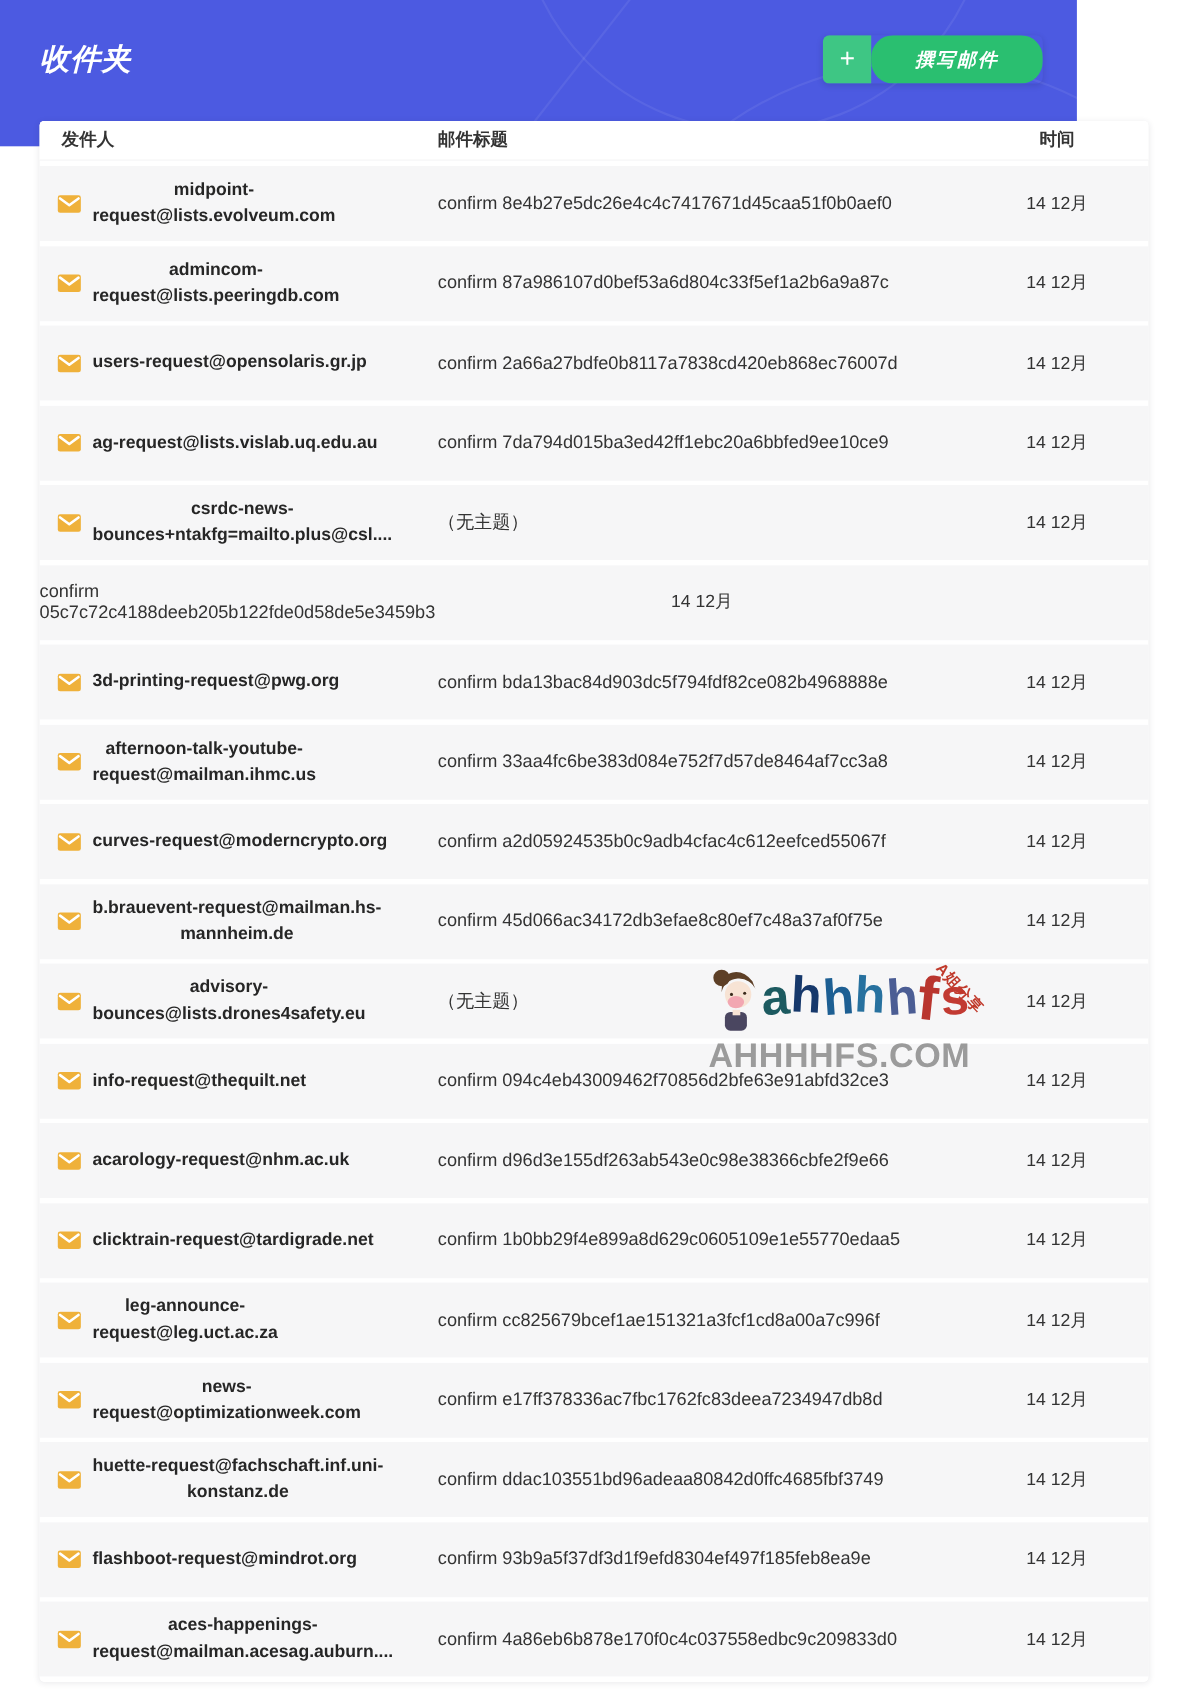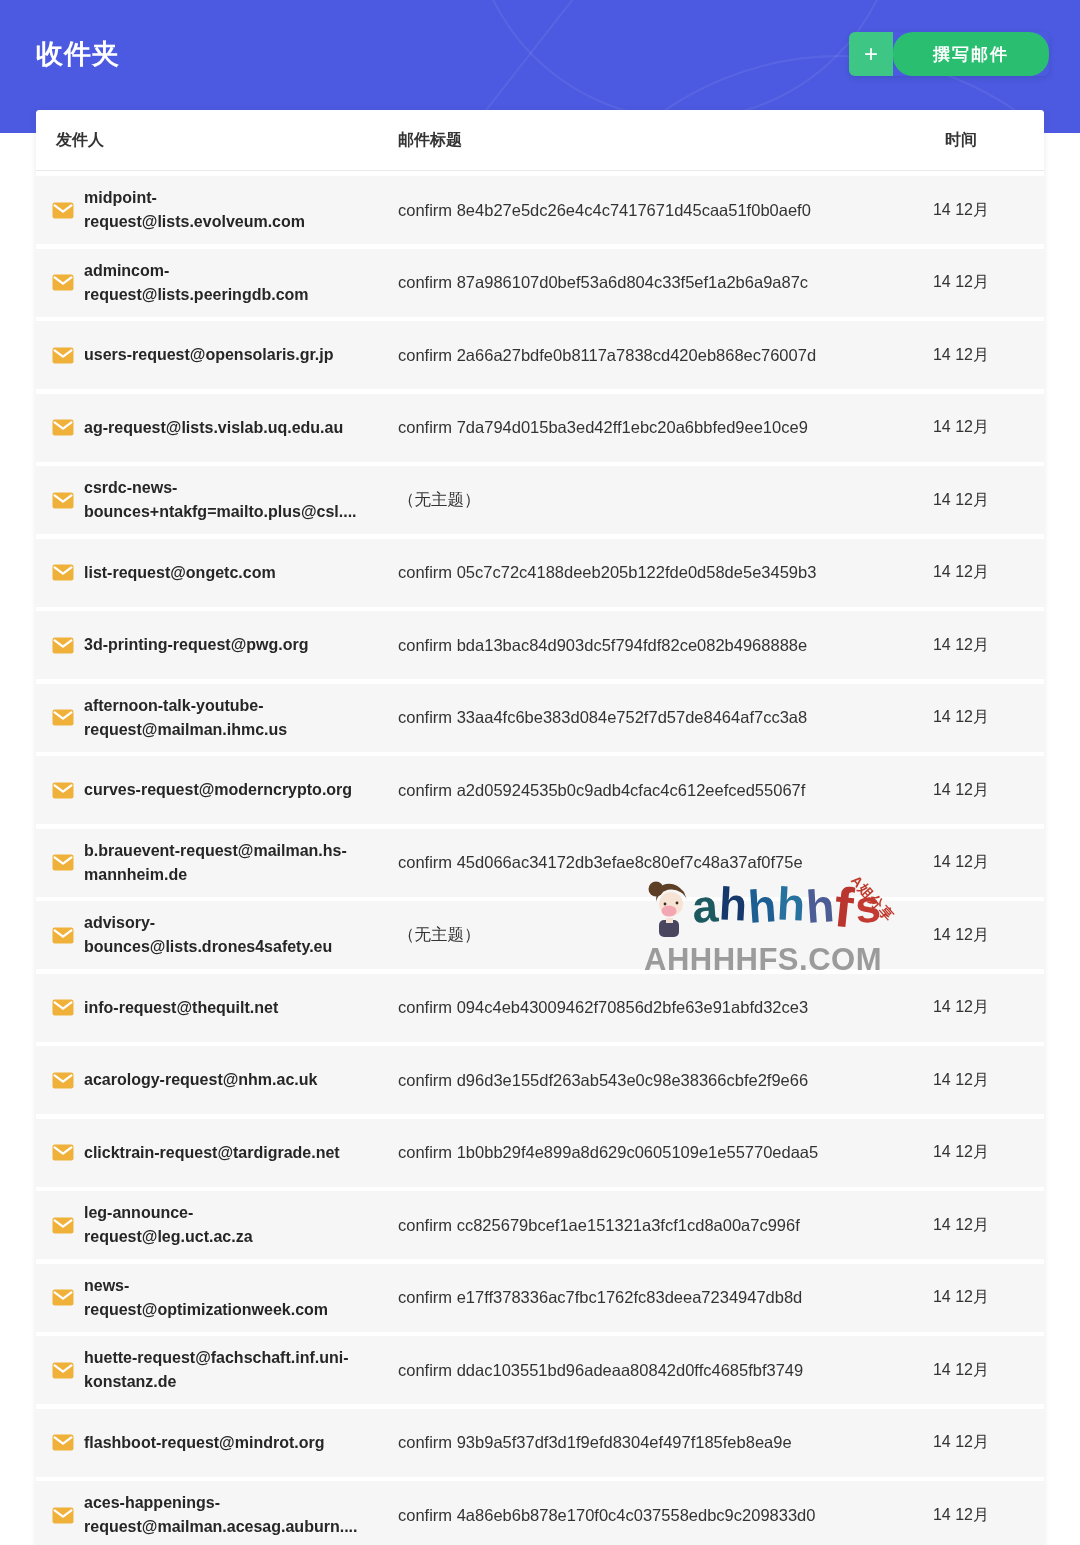--- a/index.html
+++ b/index.html
@@ -6,23 +6,24 @@
   html, body { width: 1080px; height: 1545px; overflow: hidden; }
   body {
     font-family: "Liberation Sans", "DejaVu Sans", sans-serif;
     background: #ffffff;
     position: relative;
   }
 
   
   .banner {
     position: absolute; left: 0; top: 0;
-    width: 1080px; height: 133px;
+    width: 979px; height: 133px;
     background: #4C5AE1;
     overflow: hidden;
+    font-style: italic;
   }
   .banner .deco-circle {
     position: absolute; border-radius: 50%;
     border: 2px solid rgba(255,255,255,0.07);
   }
   .deco-c1 { width: 430px; height: 430px; left: 470px; top: -310px; }
   .deco-c2 { width: 620px; height: 620px; left: 530px; top: 55px; }
   .deco-line {
     position: absolute; width: 2px; height: 180px;
     background: rgba(255,255,255,0.07);
@@ -58,39 +59,39 @@
   .mail-card {
     position: absolute; left: 36px; top: 110px;
     width: 1008px;
     background: #ffffff;
     border-radius: 4px;
     box-shadow: 0 1px 6px rgba(40,40,60,0.10);
     z-index: 2;
   }
   .table-head {
     display: grid; grid-template-columns: 362px 1fr 150px;
-    align-items: center; height: 61px;
+    align-items: center; height: 36px;
     background: #ffffff; border-bottom: 1px solid #e9e9ea;
     border-radius: 4px 4px 0 0;
     font-size: 16px; font-weight: 700; color: #333333;
   }
   .th-sender { padding-left: 20px; }
   .th-time { text-align: center; padding-right: 16px; }
 
   .mail-rows { padding-top: 5px; }
   .mail-row {
     display: grid; grid-template-columns: 362px 1fr 150px;
     align-items: center;
     height: 68px; margin-bottom: 4.5px;
     background: #f6f6f7;
     cursor: pointer;
   }
   .cell-sender {
     display: flex; align-items: center;
-    padding-left: 16px; gap: 10px;
+    padding-left: 16px; gap: 10px; text-align: center;
   }
   .envelope-icon { flex: 0 0 22px; width: 22px; height: 17px; }
   .sender-text {
     font-size: 16px; font-weight: 700; color: #262626;
     line-height: 24px; white-space: pre-line;
     word-break: break-all;
   }
   .cell-subject { font-size: 16.5px; color: #333333; padding-right: 10px; }
   .cell-time { font-size: 16px; color: #333333; text-align: center; padding-right: 16px; white-space: nowrap; }
 
@@ -200,27 +201,20 @@
         <path d="M2.6 3.4 L11 9.6 L19.4 3.4" fill="none" stroke="#ffffff" stroke-width="2.3" stroke-linecap="round" stroke-linejoin="round"></path>
       </svg>
       <span class="sender-text">csrdc-news-
 bounces+ntakfg=mailto.plus@csl....</span>
     </div>
     <div class="cell-subject">（无主题）</div>
     <div class="cell-time">14 12月</div>
   </div>
 
   <div class="mail-row">
-    <div class="cell-sender">
-      <svg class="envelope-icon" viewBox="0 0 22 17">
-        <rect x="0.5" y="0.5" width="21" height="16" rx="2.2" fill="#EFB13A"></rect>
-        <path d="M2.6 3.4 L11 9.6 L19.4 3.4" fill="none" stroke="#ffffff" stroke-width="2.3" stroke-linecap="round" stroke-linejoin="round"></path>
-      </svg>
-      <span class="sender-text">list-request@ongetc.com</span>
-    </div>
     <div class="cell-subject">confirm 05c7c72c4188deeb205b122fde0d58de5e3459b3</div>
     <div class="cell-time">14 12月</div>
   </div>
 
   <div class="mail-row">
     <div class="cell-sender">
       <svg class="envelope-icon" viewBox="0 0 22 17">
         <rect x="0.5" y="0.5" width="21" height="16" rx="2.2" fill="#EFB13A"></rect>
         <path d="M2.6 3.4 L11 9.6 L19.4 3.4" fill="none" stroke="#ffffff" stroke-width="2.3" stroke-linecap="round" stroke-linejoin="round"></path>
       </svg>

